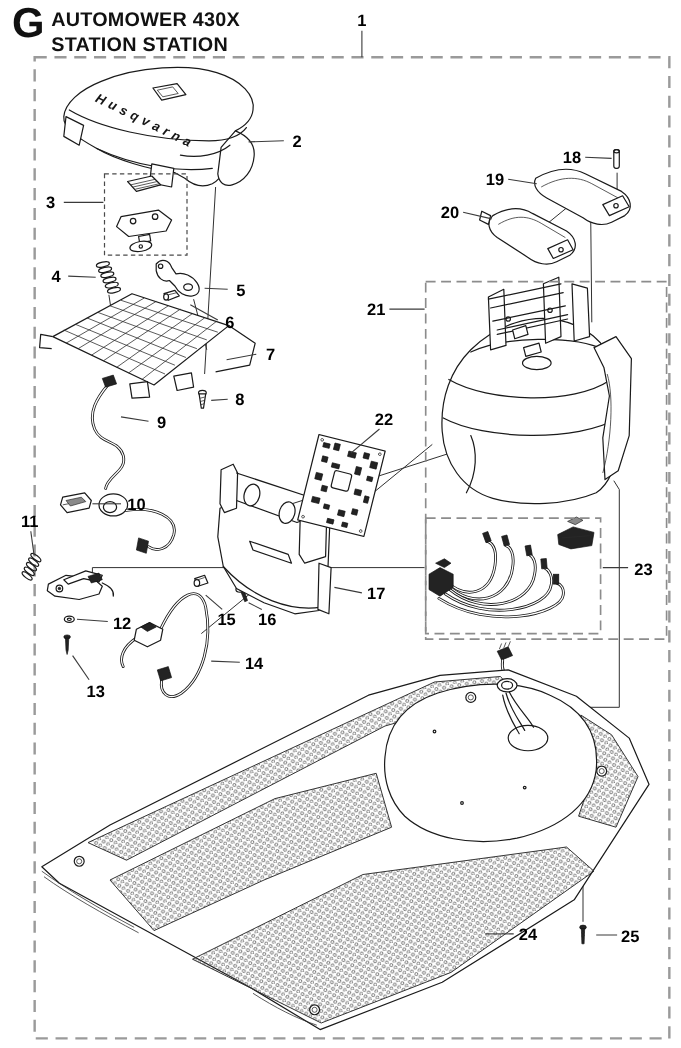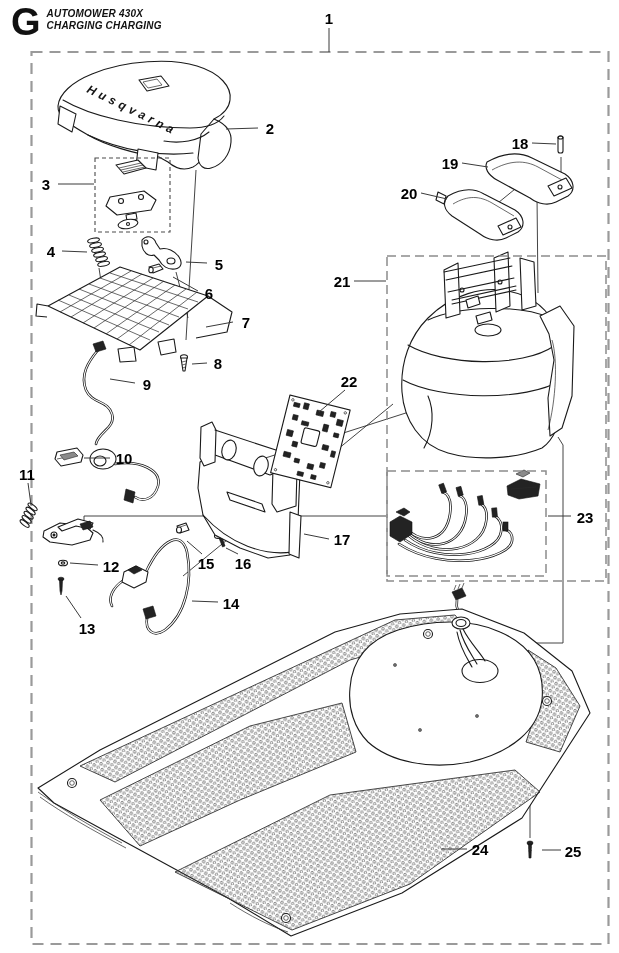--- a/index.html
+++ b/index.html
@@ -1,20 +1,20 @@
 <!DOCTYPE html>
 <html><head>
 <meta charset="utf-8">
 <style>
   html,body{margin:0;padding:0;background:#fff;}
   .page{position:relative;width:619px;height:953px;background:#fff;overflow:hidden;
         font-family:"Liberation Sans",sans-serif;}
   .hdr{position:absolute;top:5px;left:11px;display:flex;gap:7px;color:#111;}
   .hdr .g{font-size:38px;font-weight:700;line-height:.92;letter-spacing:-1px;}
-  .hdr .titles{font-size:10px;font-weight:700;line-height:1.2;letter-spacing:.2px;padding-top:3px;font-style:italic;}
+  .hdr .titles{font-size:18px;font-weight:700;line-height:1.2;letter-spacing:.2px;padding-top:3px;}
   svg{position:absolute;top:0;left:0;}
   .ln{stroke:#1a1a1a;stroke-width:1.1;fill:none;stroke-linejoin:round;stroke-linecap:round;}
   .lnw{stroke:#1a1a1a;stroke-width:1.1;fill:#fff;stroke-linejoin:round;}
   .thin{stroke:#2a2a2a;stroke-width:.7;fill:none;}
   .dark{fill:#232323;stroke:#111;stroke-width:.6;}
   .mid{fill:#8a8a8a;stroke:#222;stroke-width:.6;}
   .tube{stroke:#1a1a1a;stroke-width:2.6;fill:none;stroke-linecap:round;}
   .tubei{stroke:#fff;stroke-width:1.1;fill:none;stroke-linecap:round;}
   .leader{stroke:#3a3a3a;stroke-width:1;fill:none;}
   .asm{stroke:#2f2f2f;stroke-width:.9;fill:none;}
@@ -25,21 +25,21 @@
 </style>
 </head>
 <body>
 
 <div class="page">
 
   <div class="hdr">
     <div class="g">G</div>
     <div class="titles">
       <div>AUTOMOWER 430X</div>
-      <div>CHARGING CHARGING</div>
+      <div>STATION STATION</div>
     </div>
   </div>
 
   <svg id="art" width="619" height="953" viewBox="0 0 619 953">
     <defs>
       <pattern id="perf" width="7" height="6" patternUnits="userSpaceOnUse" patternTransform="rotate(-10)">
         <circle cx="2" cy="1.8" r="1.35" fill="none" stroke="#4d4d4d" stroke-width="0.7"></circle>
         <circle cx="5.5" cy="4.8" r="1.35" fill="none" stroke="#4d4d4d" stroke-width="0.7"></circle>
       </pattern>
     </defs>

